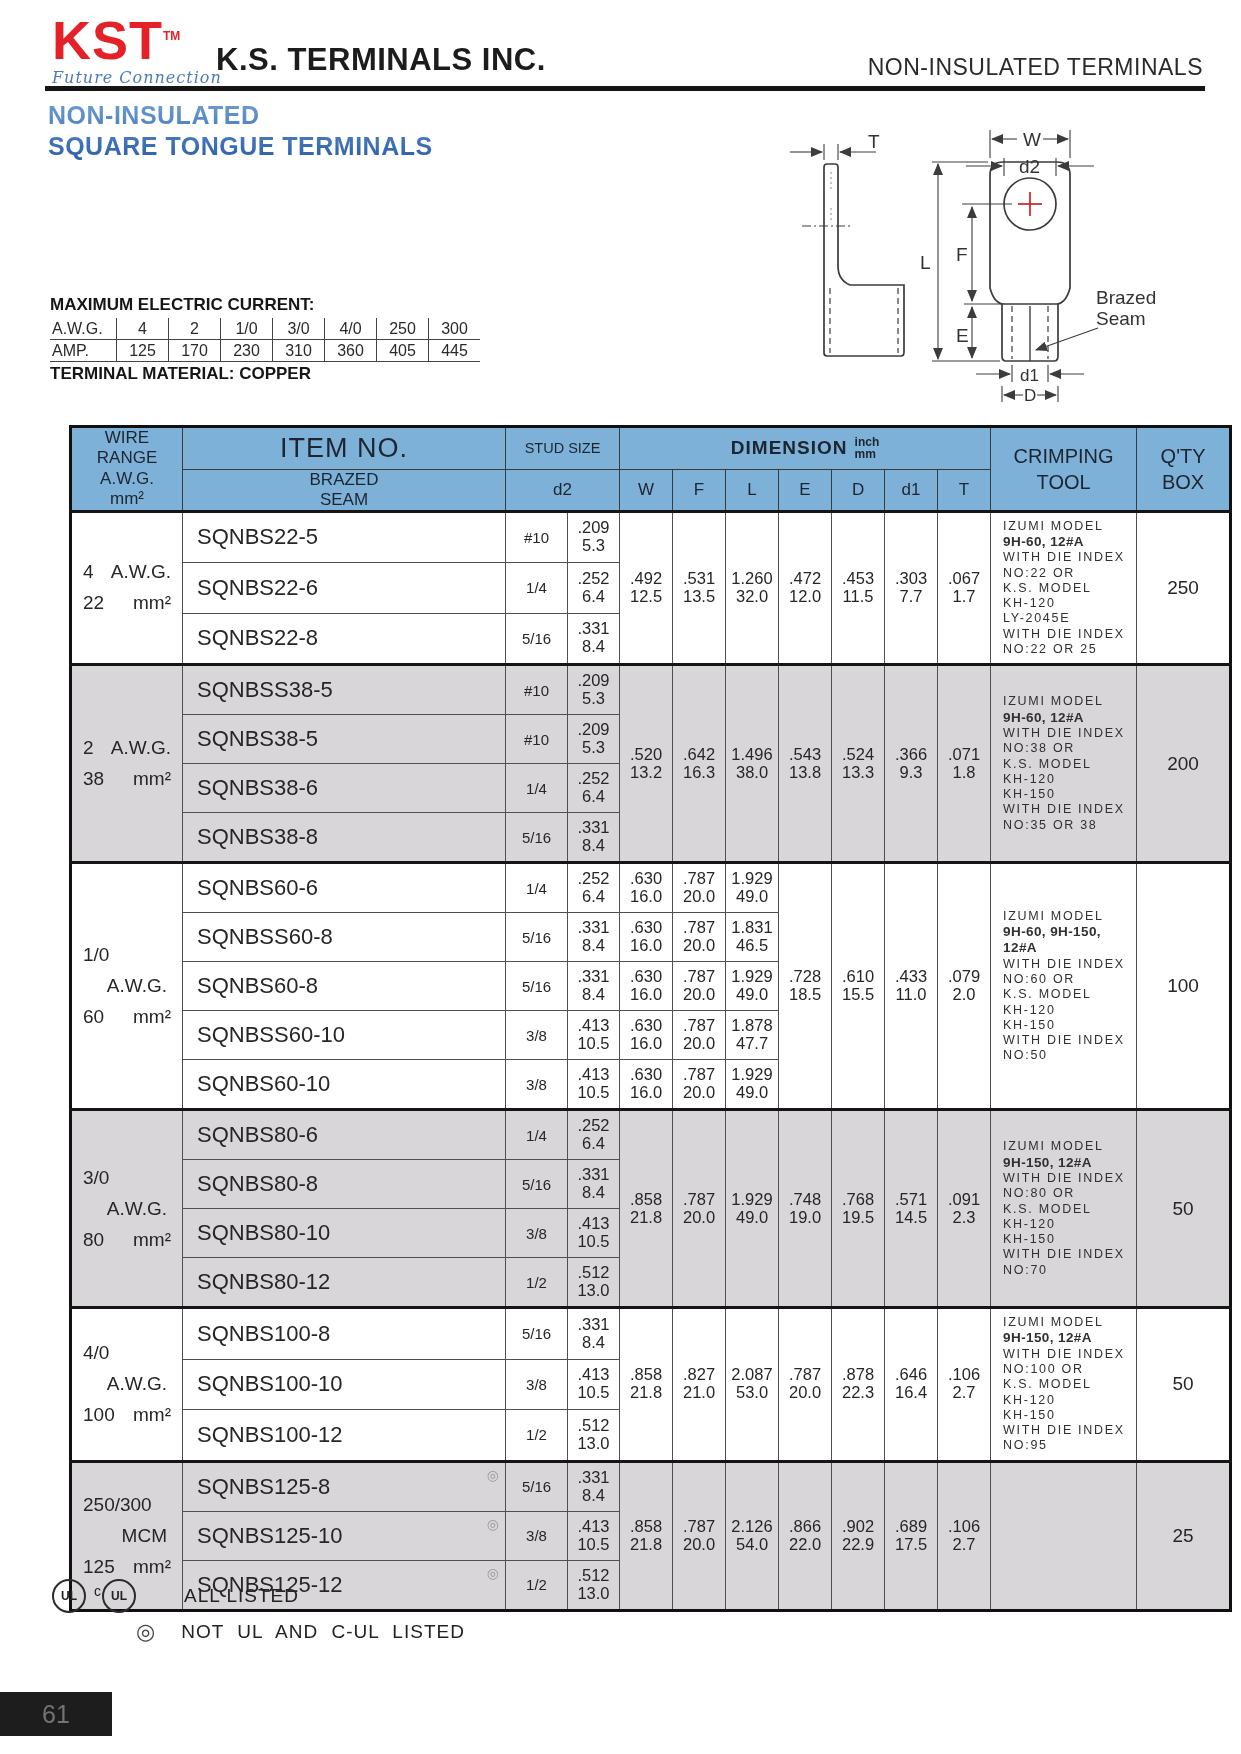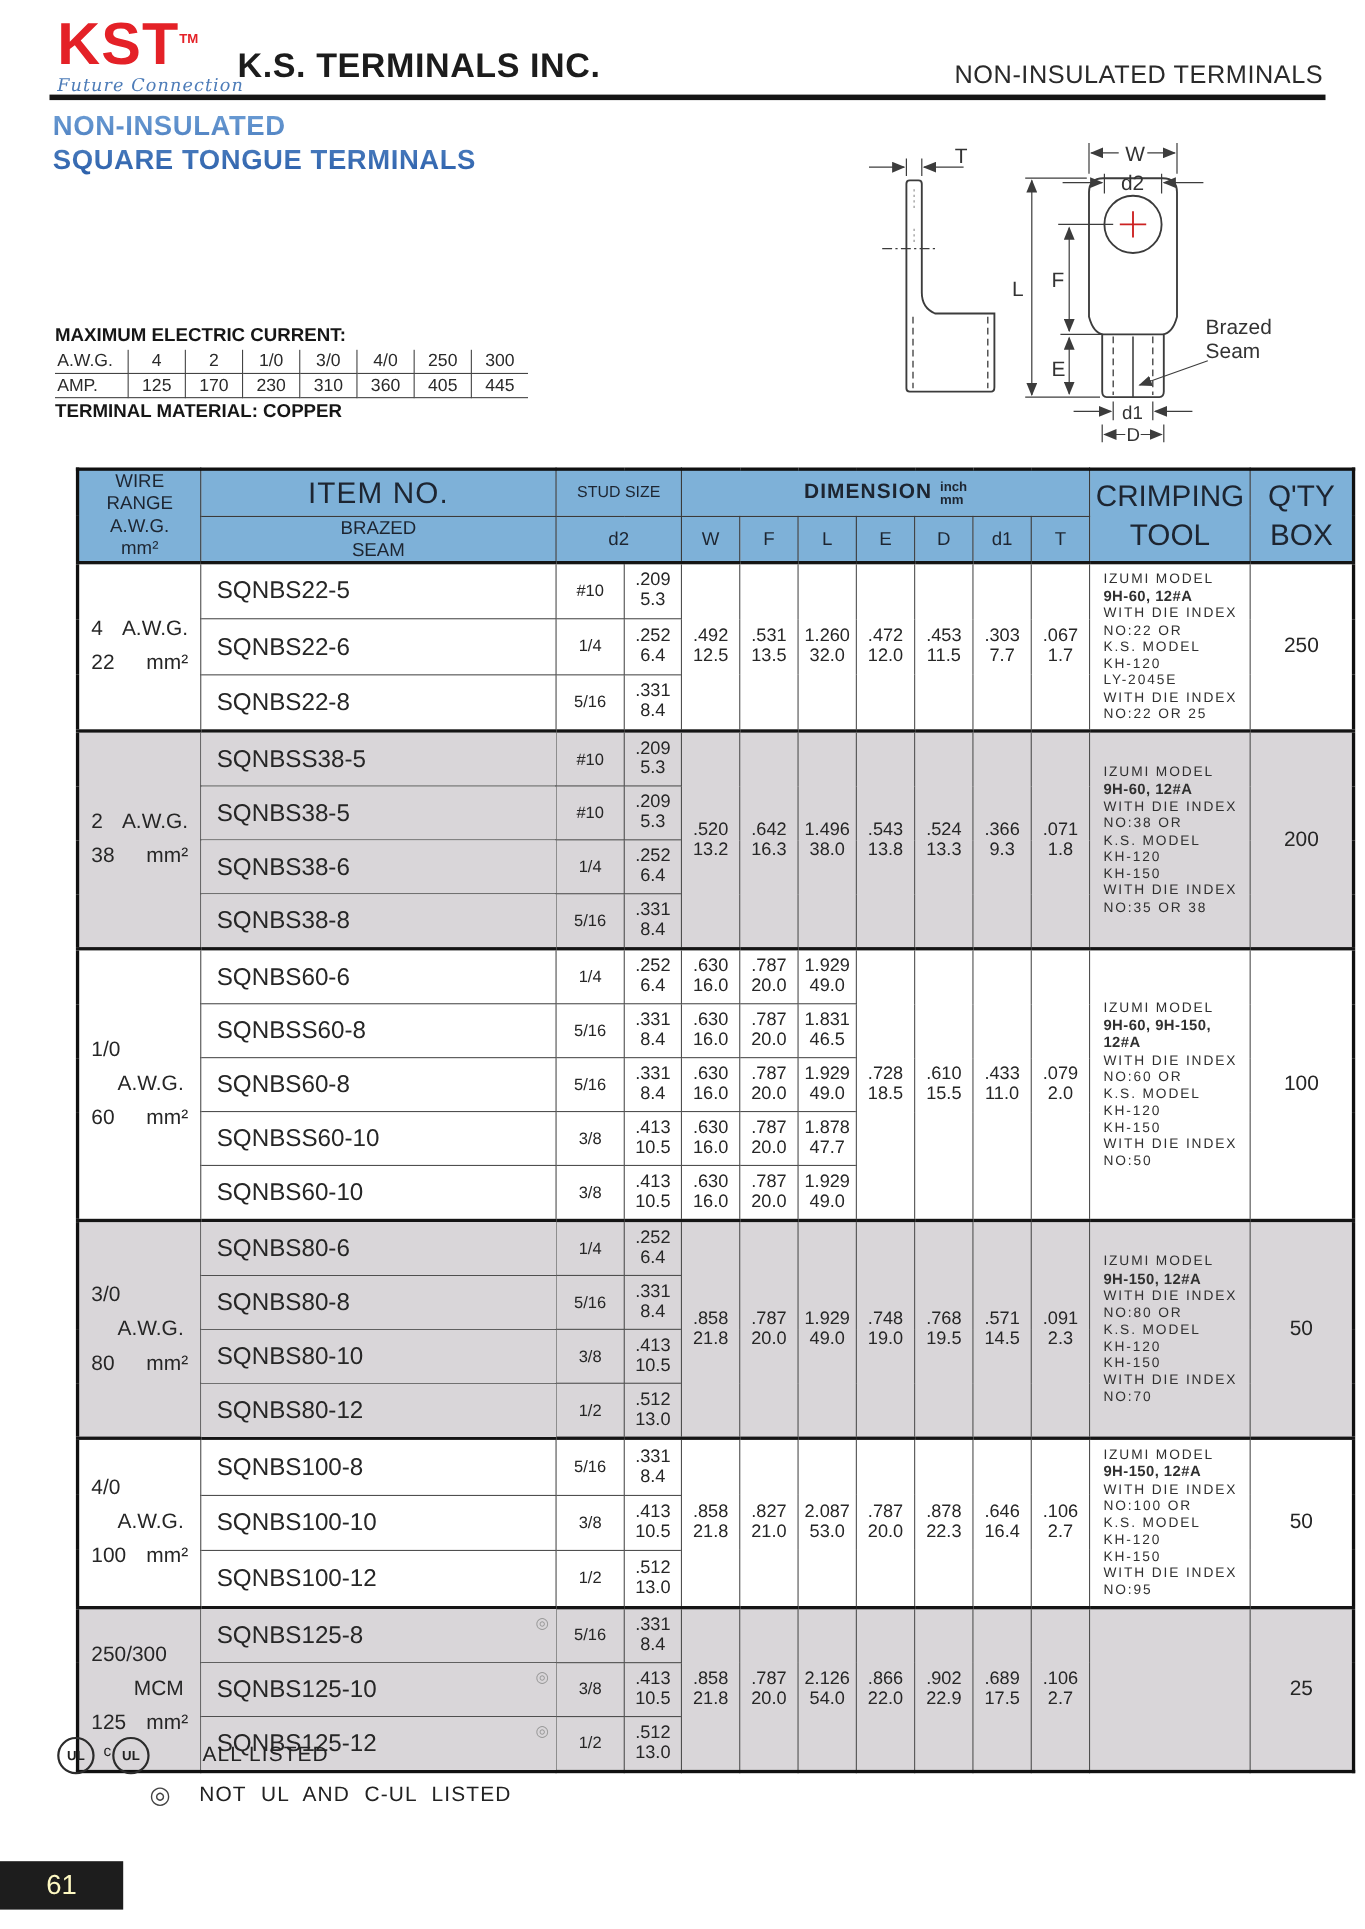--- a/index.html
+++ b/index.html
@@ -39,21 +39,21 @@
   .main thead tr.h2 th{border-bottom:3px solid #151515;}
   tr.group-start td{border-top:3px solid #151515;}
   .main td{height:48px;vertical-align:middle;text-align:center;font-size:16.5px;color:#262626;}
   tr.shaded td{background:#d9d6d9;}
   .h-wire{font-size:17px;line-height:1.2;}
   .h-item{font-size:27px;letter-spacing:1px;}
   .h-stud{font-size:14.5px;}
   .h-dimwrap{display:flex;align-items:center;justify-content:center;gap:7px;font-size:19px;letter-spacing:1px;font-weight:bold;}
   .h-units{font-size:12px;line-height:1.05;text-align:left;letter-spacing:0;}
   .h-sub{font-size:17px;line-height:1.15;}
-  .h-big{font-size:27px;line-height:1.3;}
+  .h-big{font-size:20px;line-height:1.3;}
   td.item{text-align:left;padding-left:14px;font-size:22px;position:relative;}
   td.stud{font-size:15px;}
   td.dim div{line-height:1.08;}
   .mark{position:absolute;right:6px;top:4px;font-size:14px;color:#999;}
   td.crimp{text-align:left;padding:6px 2px 6px 12px;font-size:12.5px;letter-spacing:1.7px;line-height:1.22;color:#303030;white-space:nowrap;}
   td.crimp .b{font-weight:bold;letter-spacing:0.4px;font-size:13.5px;}
   td.qty{font-size:19px;}
   .wire-lines{display:flex;flex-direction:column;justify-content:center;gap:9px;height:100%;padding:0 11px;font-size:19px;}
   .wl{text-align:left;}
   .wl.right{text-align:right;padding-right:4px;}
@@ -62,21 +62,21 @@
   
   .footer{position:absolute;left:52px;top:1580px;font-size:19px;color:#222;}
   .fline{display:flex;align-items:center;height:32px;}
   .ulc{display:inline-flex;align-items:center;justify-content:center;width:30px;height:30px;
        border:2.5px solid #2b2b2b;border-radius:50%;font-weight:bold;font-size:12px;letter-spacing:0;}
   .cpre{font-size:14px;margin:0 1px 10px 8px;}
   .all-listed{margin-left:48px;letter-spacing:1px;}
   .fline2{margin-left:84px;margin-top:4px;}
   .fline2 .circ{font-size:22px;color:#444;margin-right:26px;}
   .fline2 .txt{word-spacing:7px;letter-spacing:1px;}
-  .pagebox{position:absolute;left:0;top:1692px;width:112px;height:44px;background:#1d1d1d;color:#fef9c3;
+  .pagebox{position:absolute;left:0;top:1692px;width:112px;height:44px;background:#1d1d1d;color:#737373;
        display:flex;align-items:center;font-size:25px;padding-left:42px;box-sizing:border-box;}
 </style>
 </head>
 <body>
 
 <div id="page">
 
   <div class="logo">
     <div class="kst"><span>KST</span><span class="tm">TM</span></div>
     <div class="tagline">Future Connection</div>

